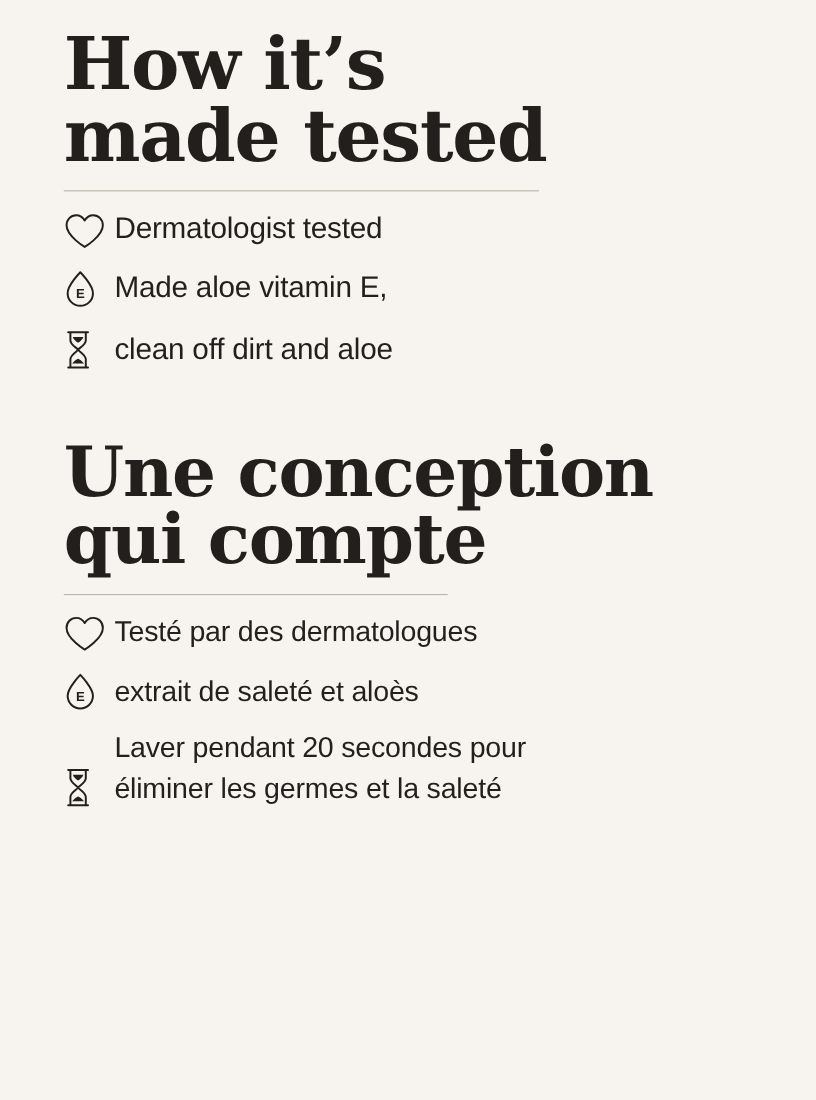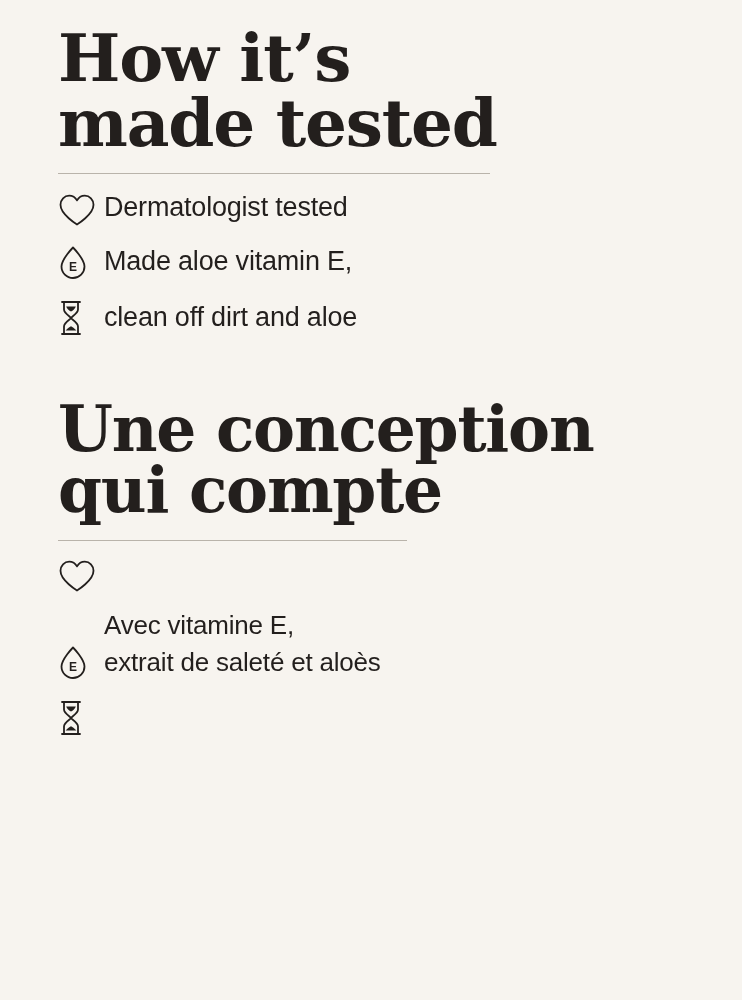--- a/index.html
+++ b/index.html
@@ -145,44 +145,50 @@
     </h1>
     <div class="rule fr"></div>
     <ul class="features">
 
       <li class="feature">
         <span class="ficon">
           <svg width="38" height="34" viewBox="0 0 38 34" fill="none" xmlns="http://www.w3.org/2000/svg">
             <path d="M19 31.5C19 31.5 2.5 21.5 2.5 11.8C2.5 6.6 6.4 2.7 11.2 2.7C14.6 2.7 17.4 4.6 19 7.4C20.6 4.6 23.4 2.7 26.8 2.7C31.6 2.7 35.5 6.6 35.5 11.8C35.5 21.5 19 31.5 19 31.5Z" stroke="#231f1d" stroke-width="1.8" stroke-linejoin="round"></path>
           </svg>
         </span>
+        <span class="ftext">
+          <span class="line">Testé par des dermatologues</span>
+        </span>
       </li>
 
       <li class="feature">
         <span class="ficon">
           <svg width="30" height="36" viewBox="0 0 30 36" fill="none" xmlns="http://www.w3.org/2000/svg">
             <path d="M15 2.5C15 2.5 26.5 14.2 26.5 21.5C26.5 27.9 21.4 33 15 33C8.6 33 3.5 27.9 3.5 21.5C3.5 14.2 15 2.5 15 2.5Z" stroke="#231f1d" stroke-width="1.8" stroke-linejoin="round"></path>
             <text x="15" y="26" text-anchor="middle" font-family="Liberation Sans, sans-serif" font-size="12" font-weight="700" fill="#231f1d">E</text>
           </svg>
         </span>
         <span class="ftext">
-          <span class="line">Avec vitamine E,</span>
           <span class="line">extrait de saleté et aloès</span>
         </span>
       </li>
 
       <li class="feature">
         <span class="ficon">
           <svg width="26" height="38" viewBox="0 0 26 38" fill="none" xmlns="http://www.w3.org/2000/svg">
             <path d="M4 3H22" stroke="#231f1d" stroke-width="1.8" stroke-linecap="round"></path>
             <path d="M4 35H22" stroke="#231f1d" stroke-width="1.8" stroke-linecap="round"></path>
             <path d="M6 3V10.5C6 14.5 13 18 13 19C13 18 20 14.5 20 10.5V3" stroke="#231f1d" stroke-width="1.8" stroke-linejoin="round"></path>
             <path d="M6 35V27.5C6 23.5 13 20 13 19C13 20 20 23.5 20 27.5V35" stroke="#231f1d" stroke-width="1.8" stroke-linejoin="round"></path>
             <path d="M7.6 31.5C9.2 29.5 11.3 28 13 27.2C14.7 28 16.8 29.5 18.4 31.5H7.6Z" fill="#231f1d"></path>
             <path d="M8.2 7.4H17.8C17.3 9.6 14.8 11.6 13 12.6C11.2 11.6 8.7 9.6 8.2 7.4Z" fill="#231f1d"></path>
           </svg>
         </span>
+        <span class="ftext">
+          <span class="line">Laver pendant 20 secondes pour</span>
+          <span class="line">éliminer les germes et la saleté</span>
+        </span>
       </li>
 
     </ul>
   </div>
 
 </div>
 
 </body></html>

